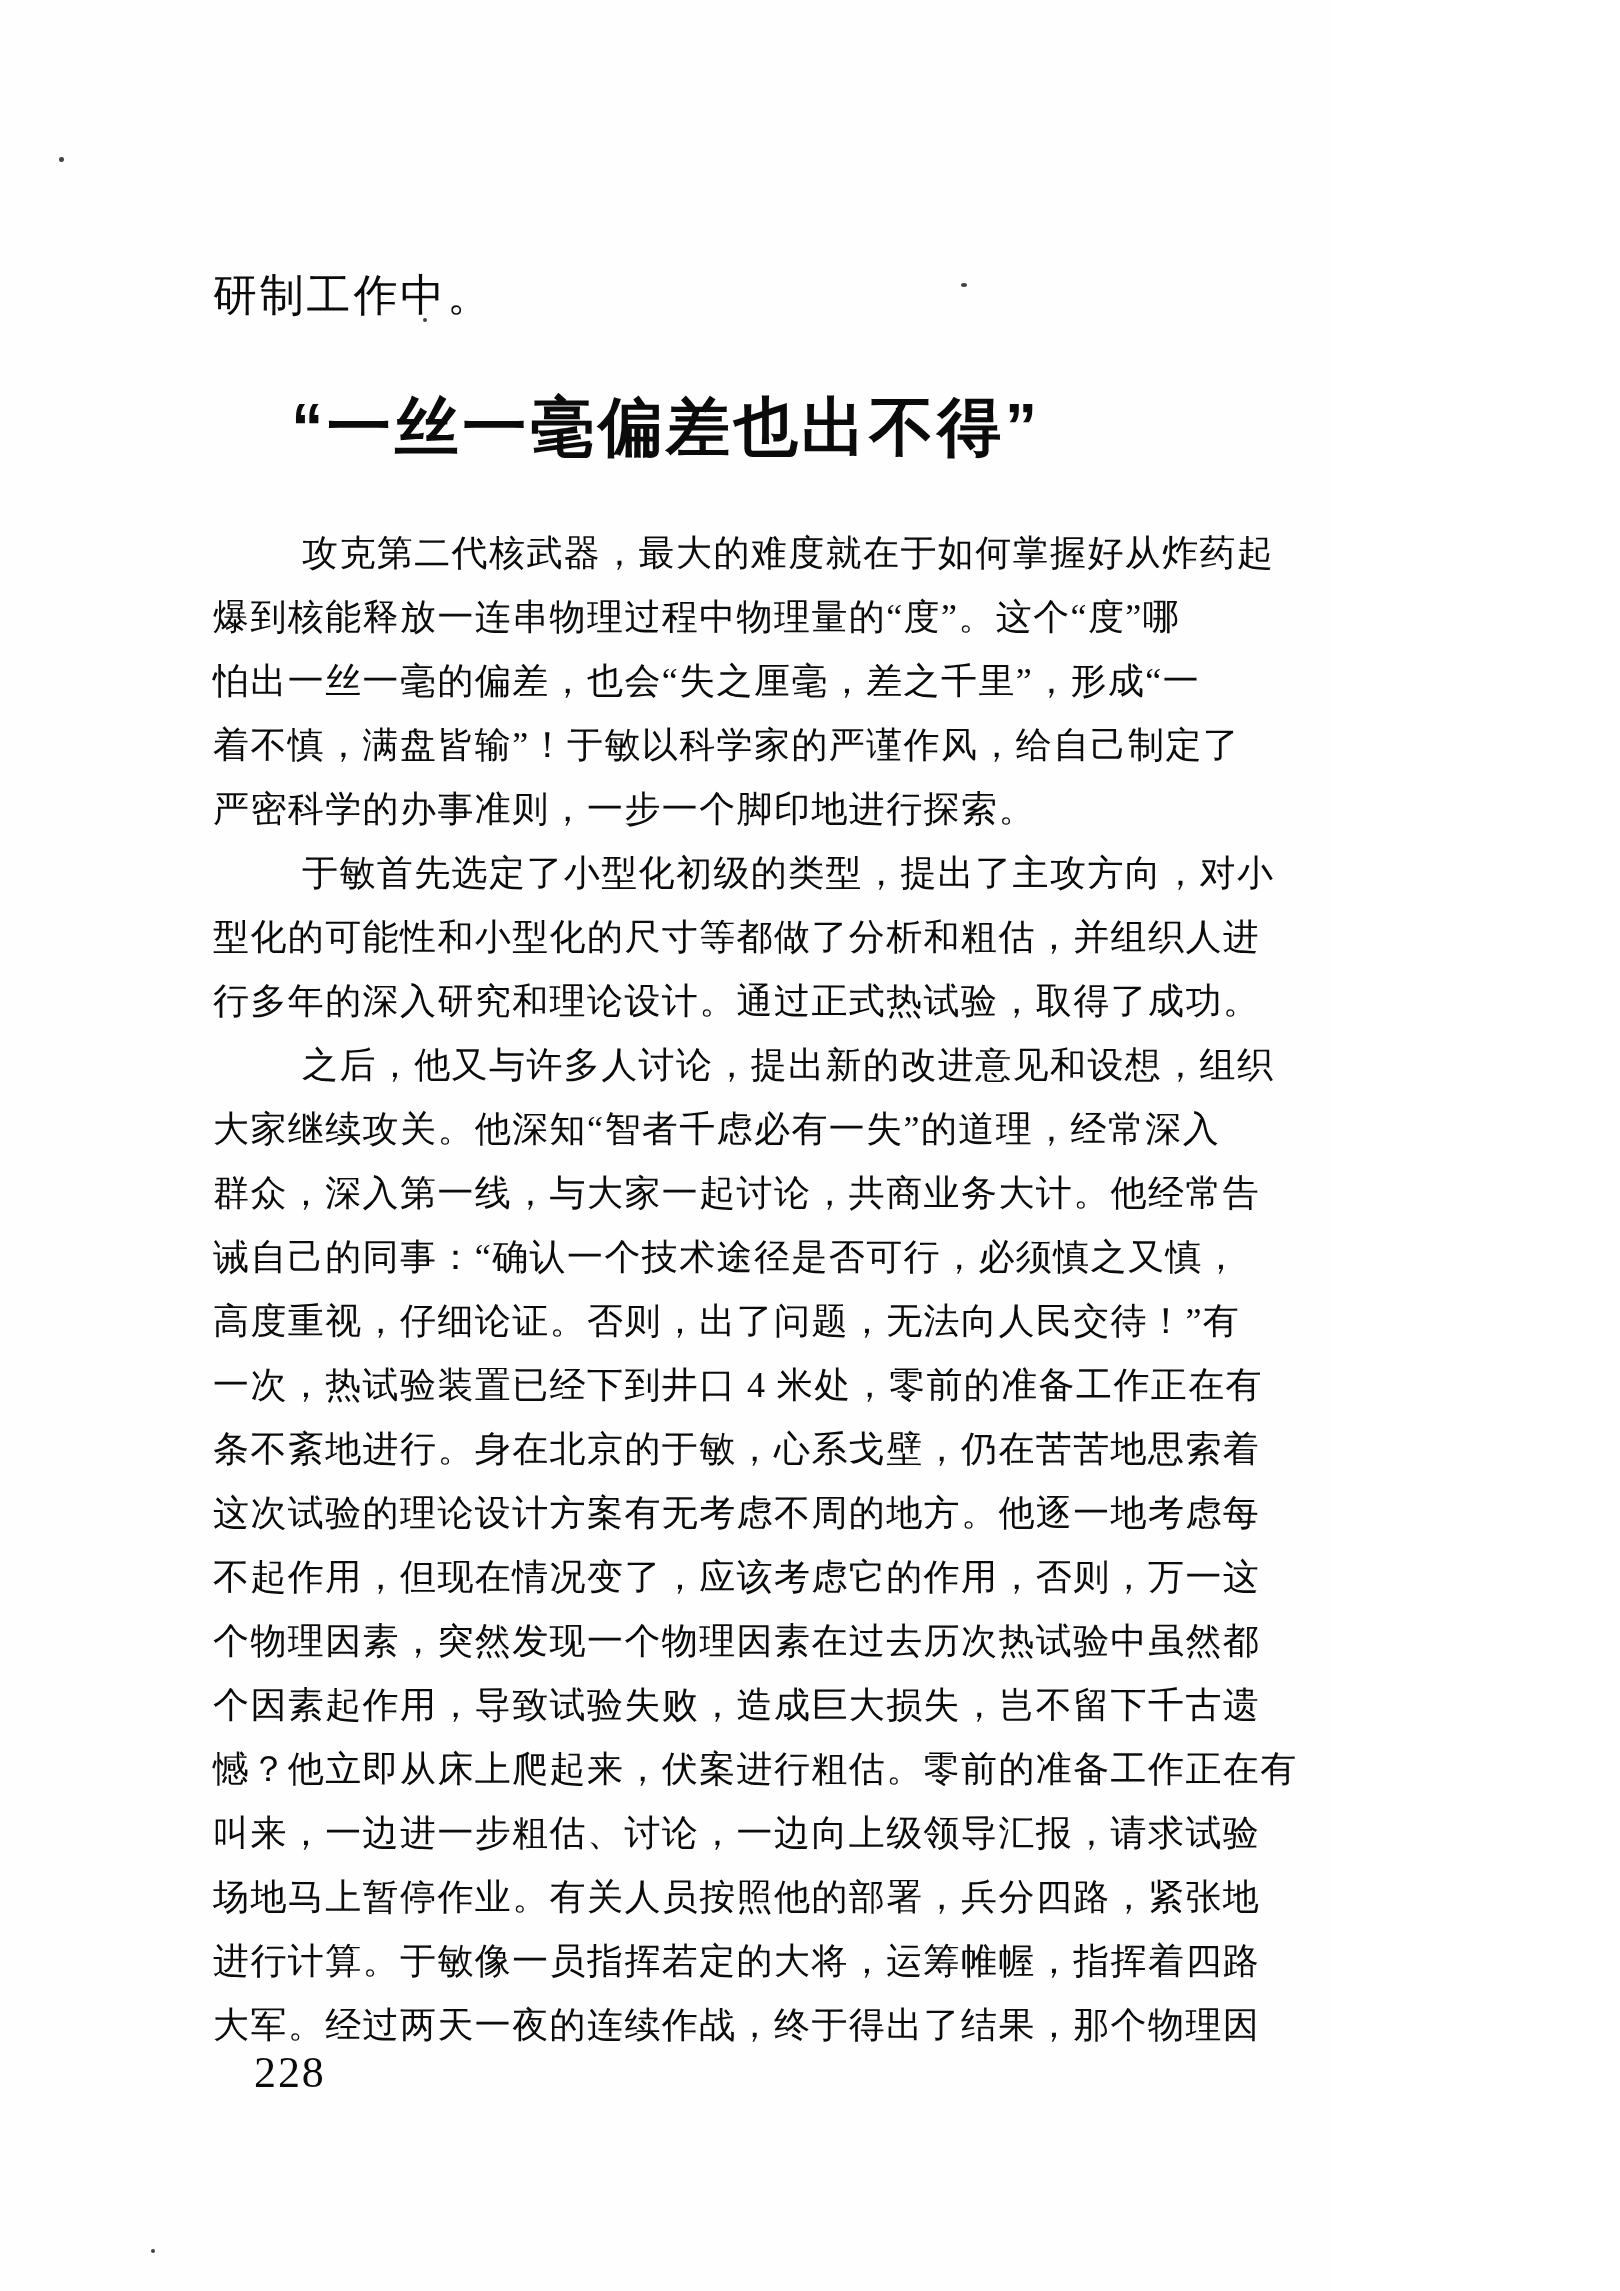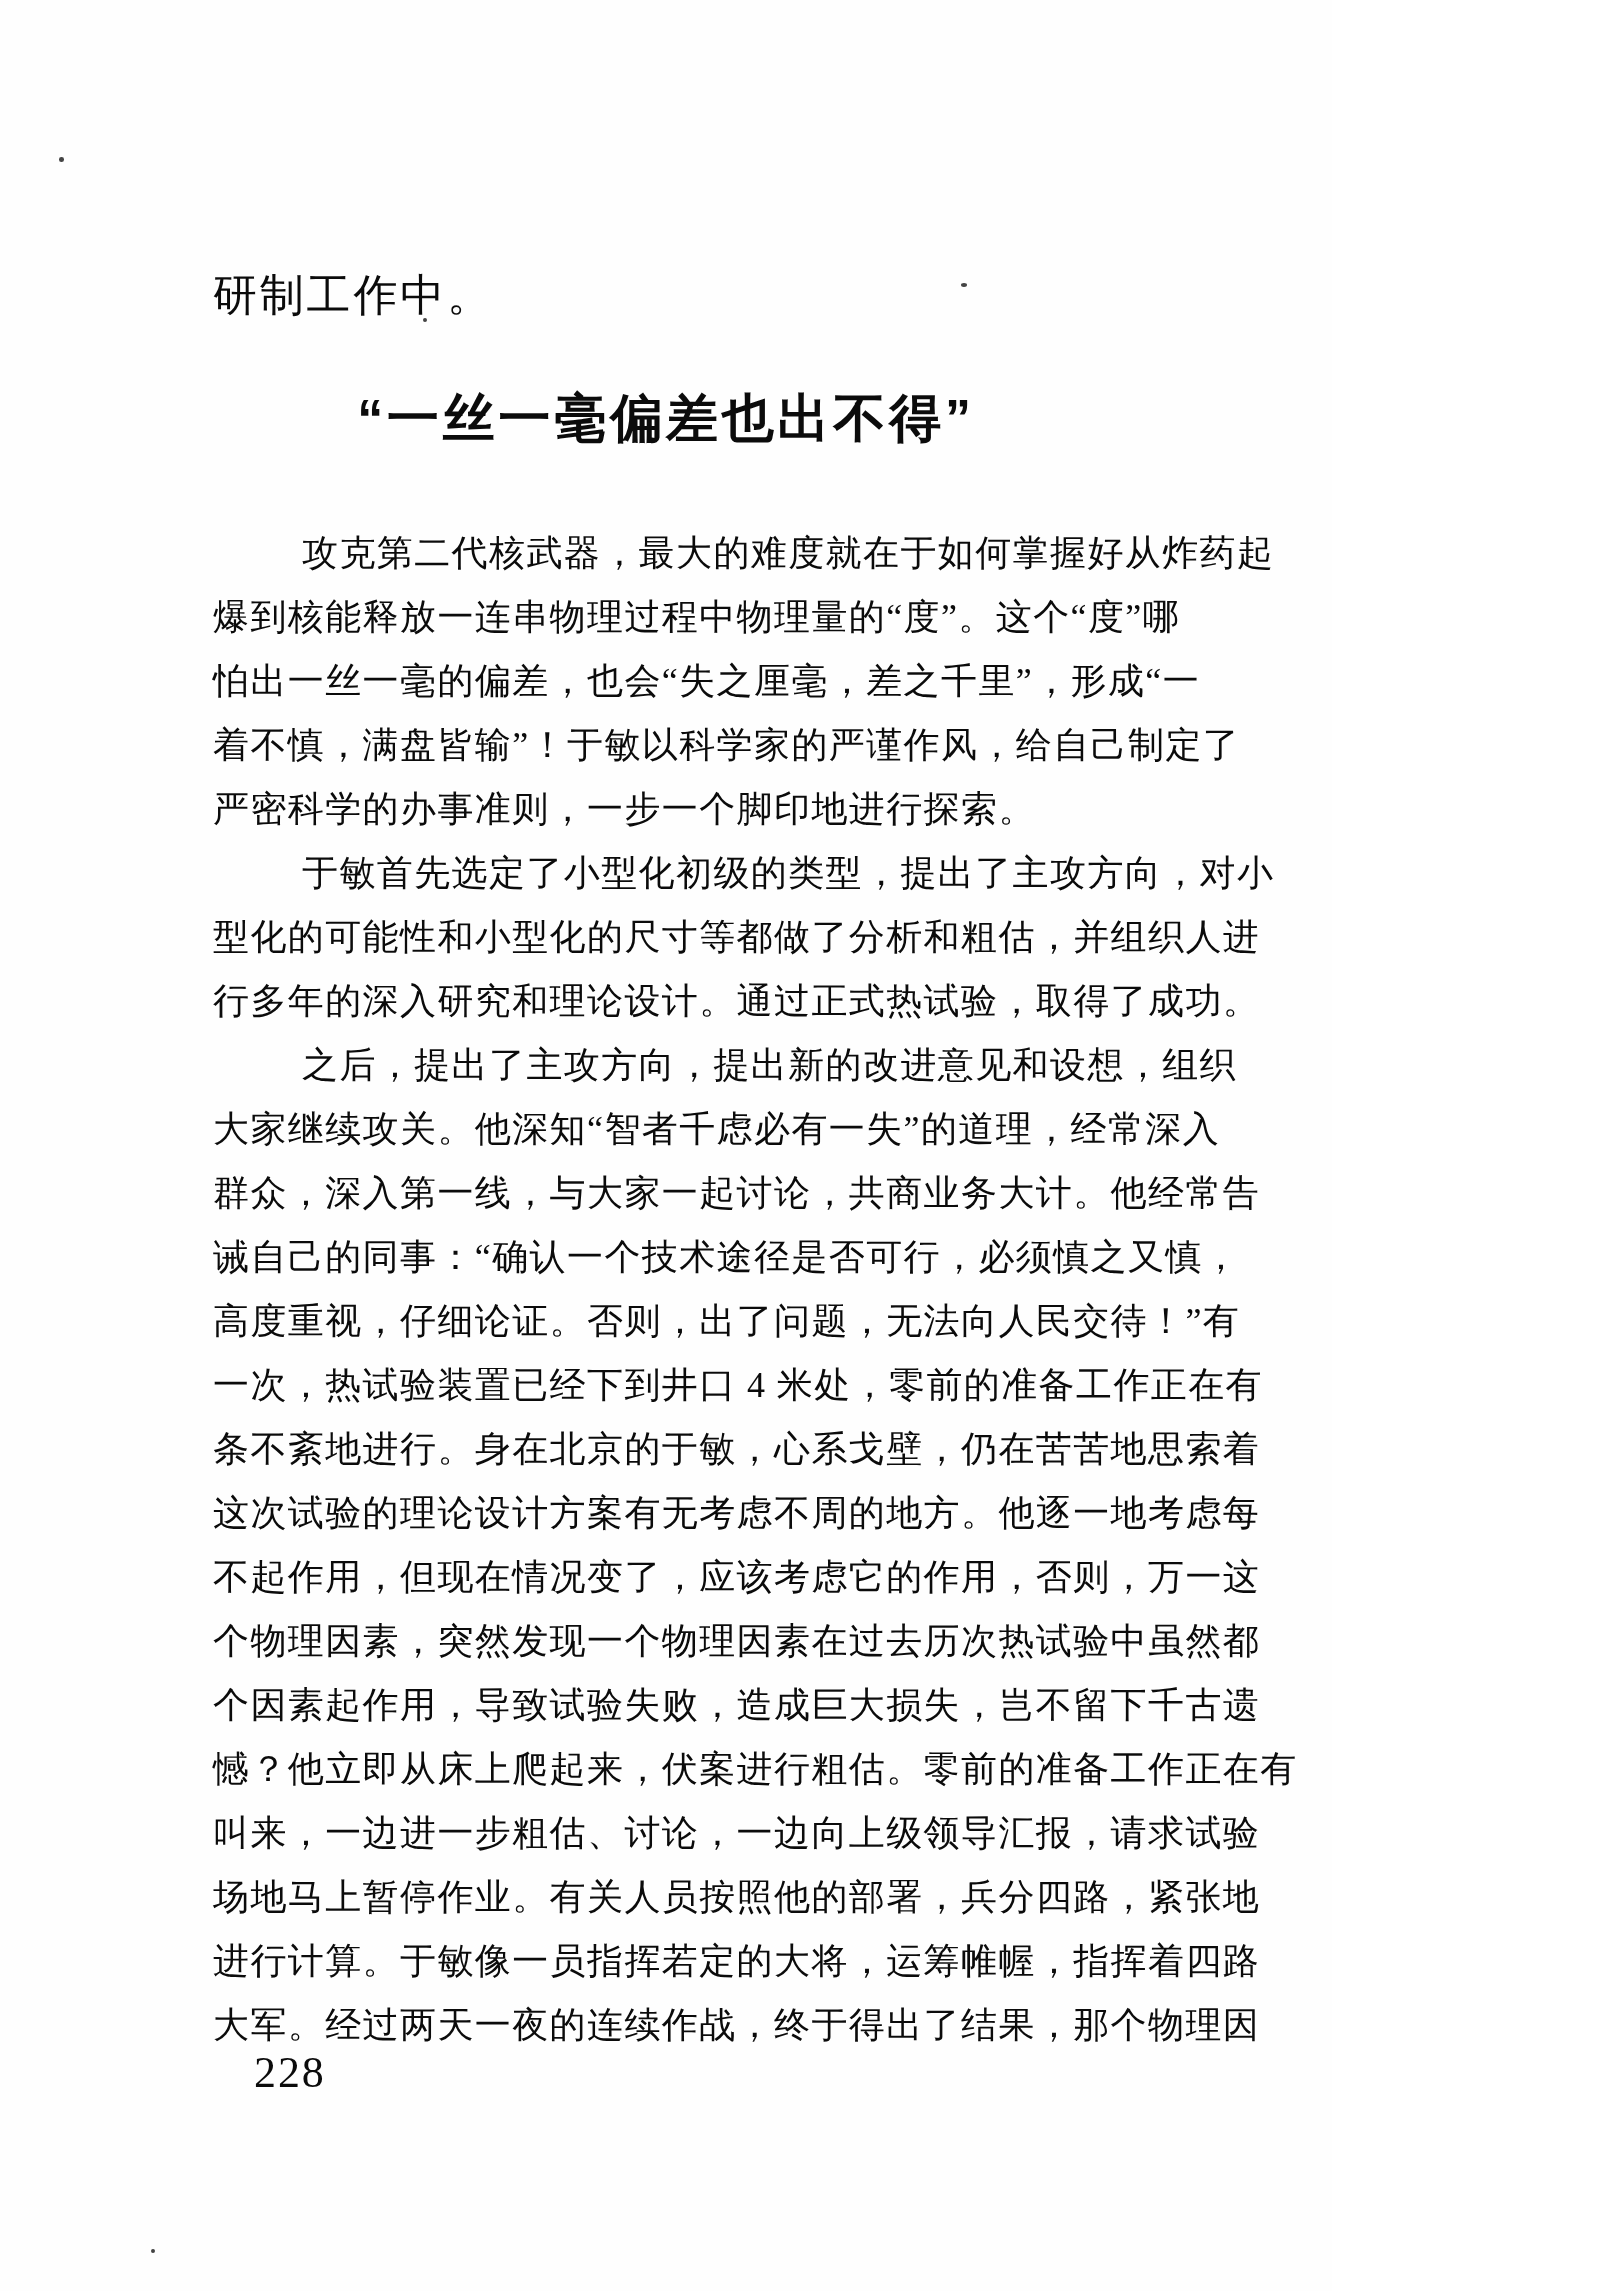--- a/index.html
+++ b/index.html
@@ -21,21 +21,21 @@
     white-space: nowrap;
   }
   .heading {
     position: absolute;
     left: 0;
     top: 384px;
     width: 100%;
     text-align: center;
     font-family: "Liberation Sans", "DejaVu Sans", sans-serif;
     font-weight: 700;
-    font-size: 52px;
+    font-size: 64px;
     letter-spacing: 3.8px;
     white-space: nowrap;
   }
   .body-block {
     position: absolute;
     left: 213px;
     top: 521px;
     width: 1173px;
   }
   .line {
@@ -74,21 +74,21 @@
 
   <div class="body-block">
     <div class="line indent">攻克第二代核武器，最大的难度就在于如何掌握好从炸药起</div>
     <div class="line">爆到核能释放一连串物理过程中物理量的“度”。这个“度”哪</div>
     <div class="line">怕出一丝一毫的偏差，也会“失之厘毫，差之千里”，形成“一</div>
     <div class="line">着不慎，满盘皆输”！于敏以科学家的严谨作风，给自己制定了</div>
     <div class="line">严密科学的办事准则，一步一个脚印地进行探索。</div>
     <div class="line indent">于敏首先选定了小型化初级的类型，提出了主攻方向，对小</div>
     <div class="line">型化的可能性和小型化的尺寸等都做了分析和粗估，并组织人进</div>
     <div class="line">行多年的深入研究和理论设计。通过正式热试验，取得了成功。</div>
-    <div class="line indent">之后，提出了主攻方向，提出新的改进意见和设想，组织</div>
+    <div class="line indent">之后，他又与许多人讨论，提出新的改进意见和设想，组织</div>
     <div class="line">大家继续攻关。他深知“智者千虑必有一失”的道理，经常深入</div>
     <div class="line">群众，深入第一线，与大家一起讨论，共商业务大计。他经常告</div>
     <div class="line">诫自己的同事：“确认一个技术途径是否可行，必须慎之又慎，</div>
     <div class="line">高度重视，仔细论证。否则，出了问题，无法向人民交待！”有</div>
     <div class="line">一次，热试验装置已经下到井口 4 米处，零前的准备工作正在有</div>
     <div class="line">条不紊地进行。身在北京的于敏，心系戈壁，仍在苦苦地思索着</div>
     <div class="line">这次试验的理论设计方案有无考虑不周的地方。他逐一地考虑每</div>
     <div class="line">不起作用，但现在情况变了，应该考虑它的作用，否则，万一这</div>
     <div class="line">个物理因素，突然发现一个物理因素在过去历次热试验中虽然都</div>
     <div class="line">个因素起作用，导致试验失败，造成巨大损失，岂不留下千古遗</div>

